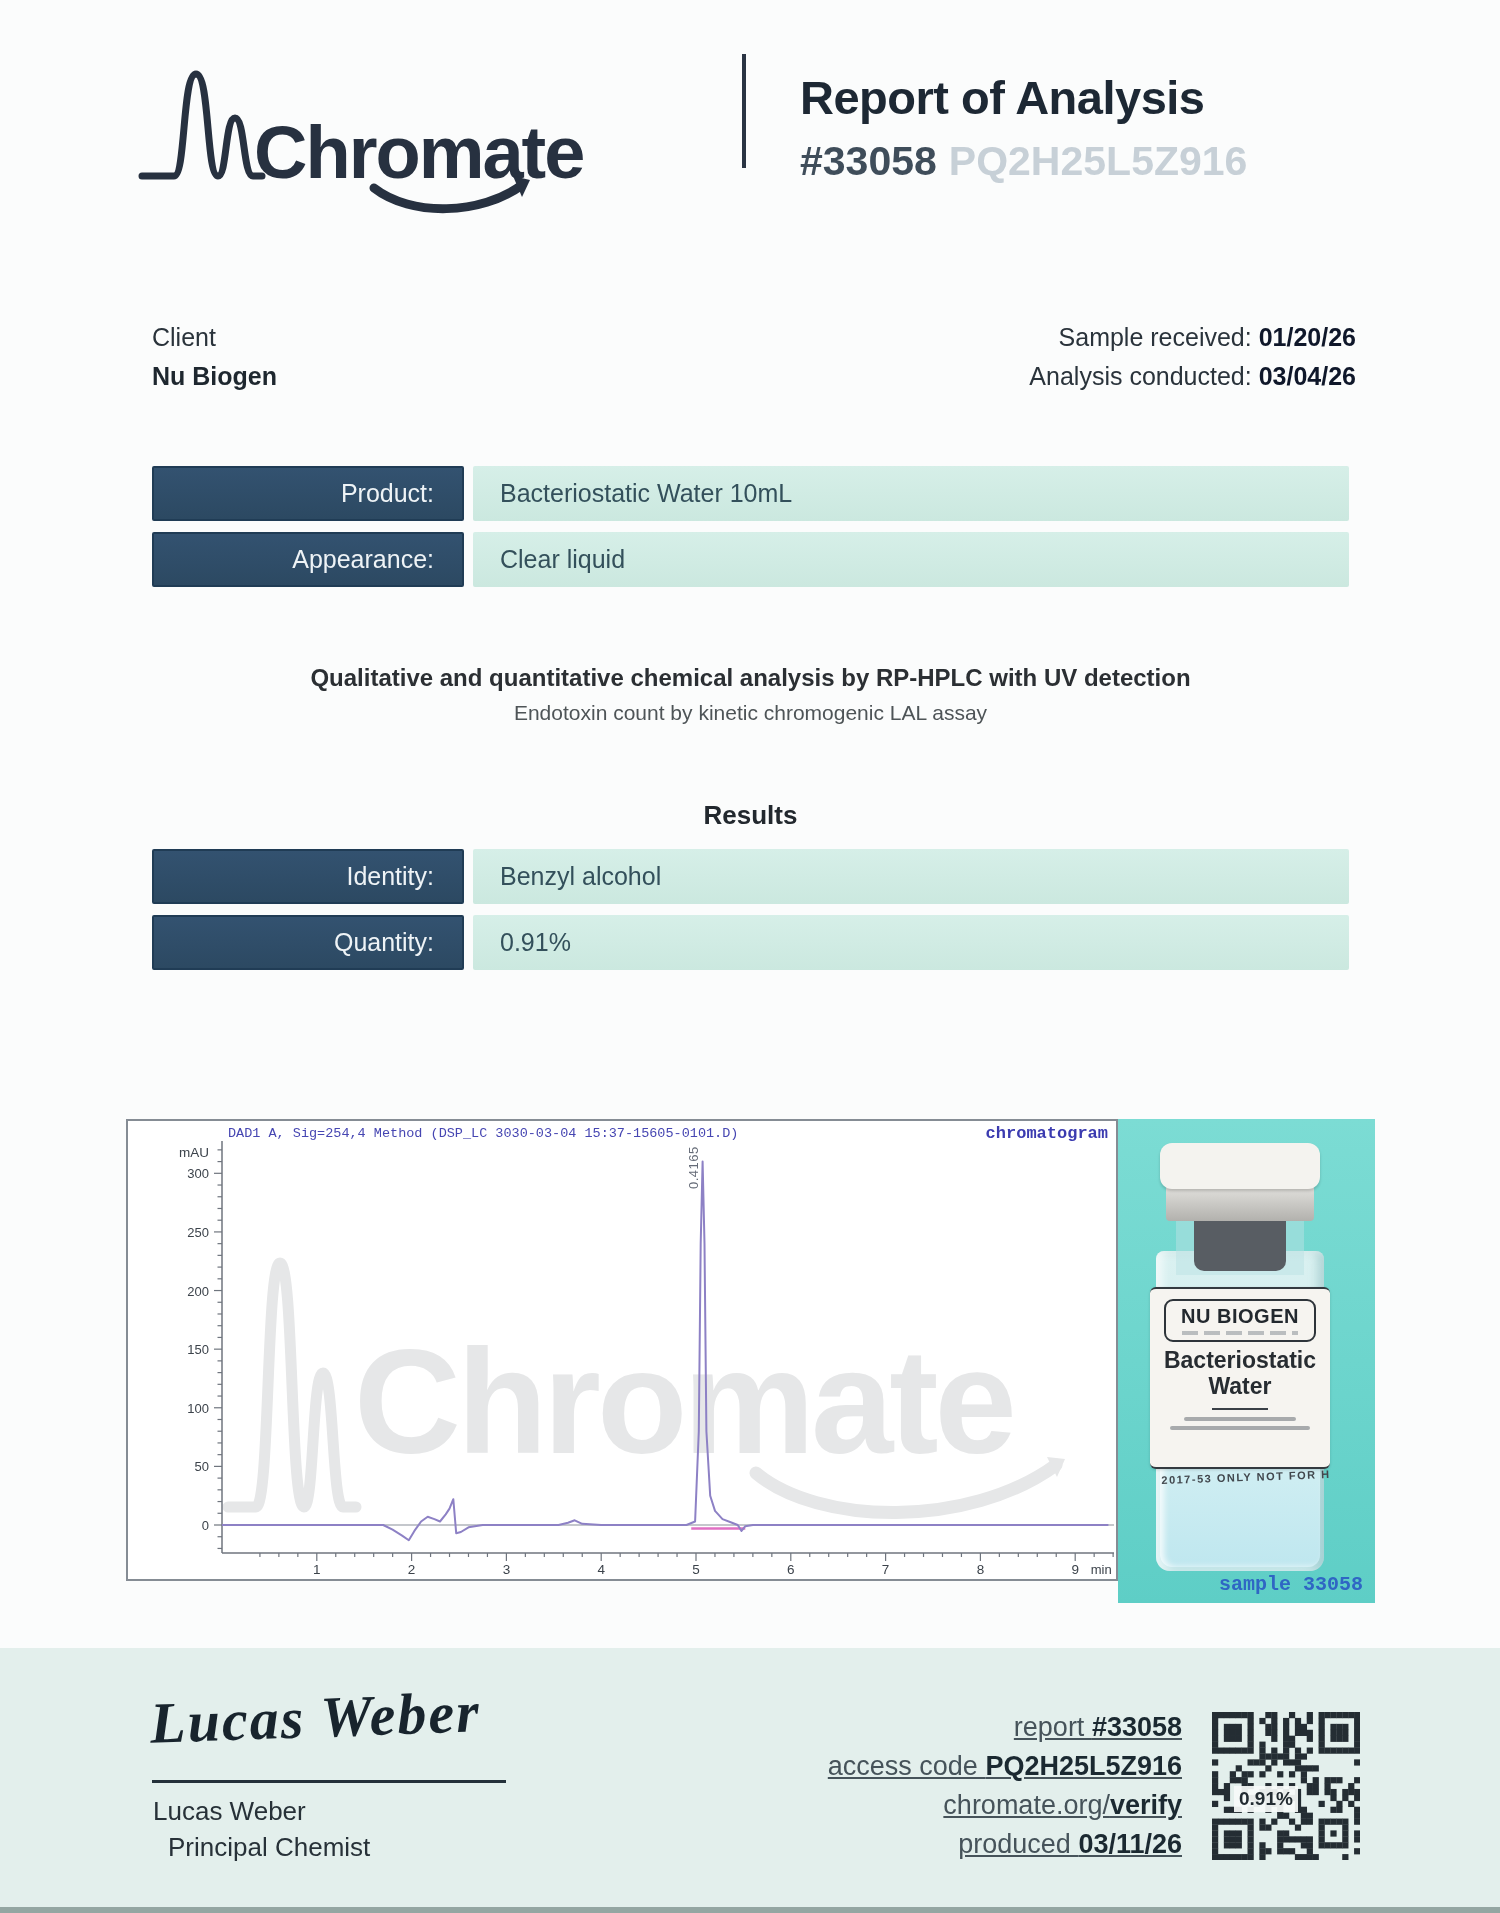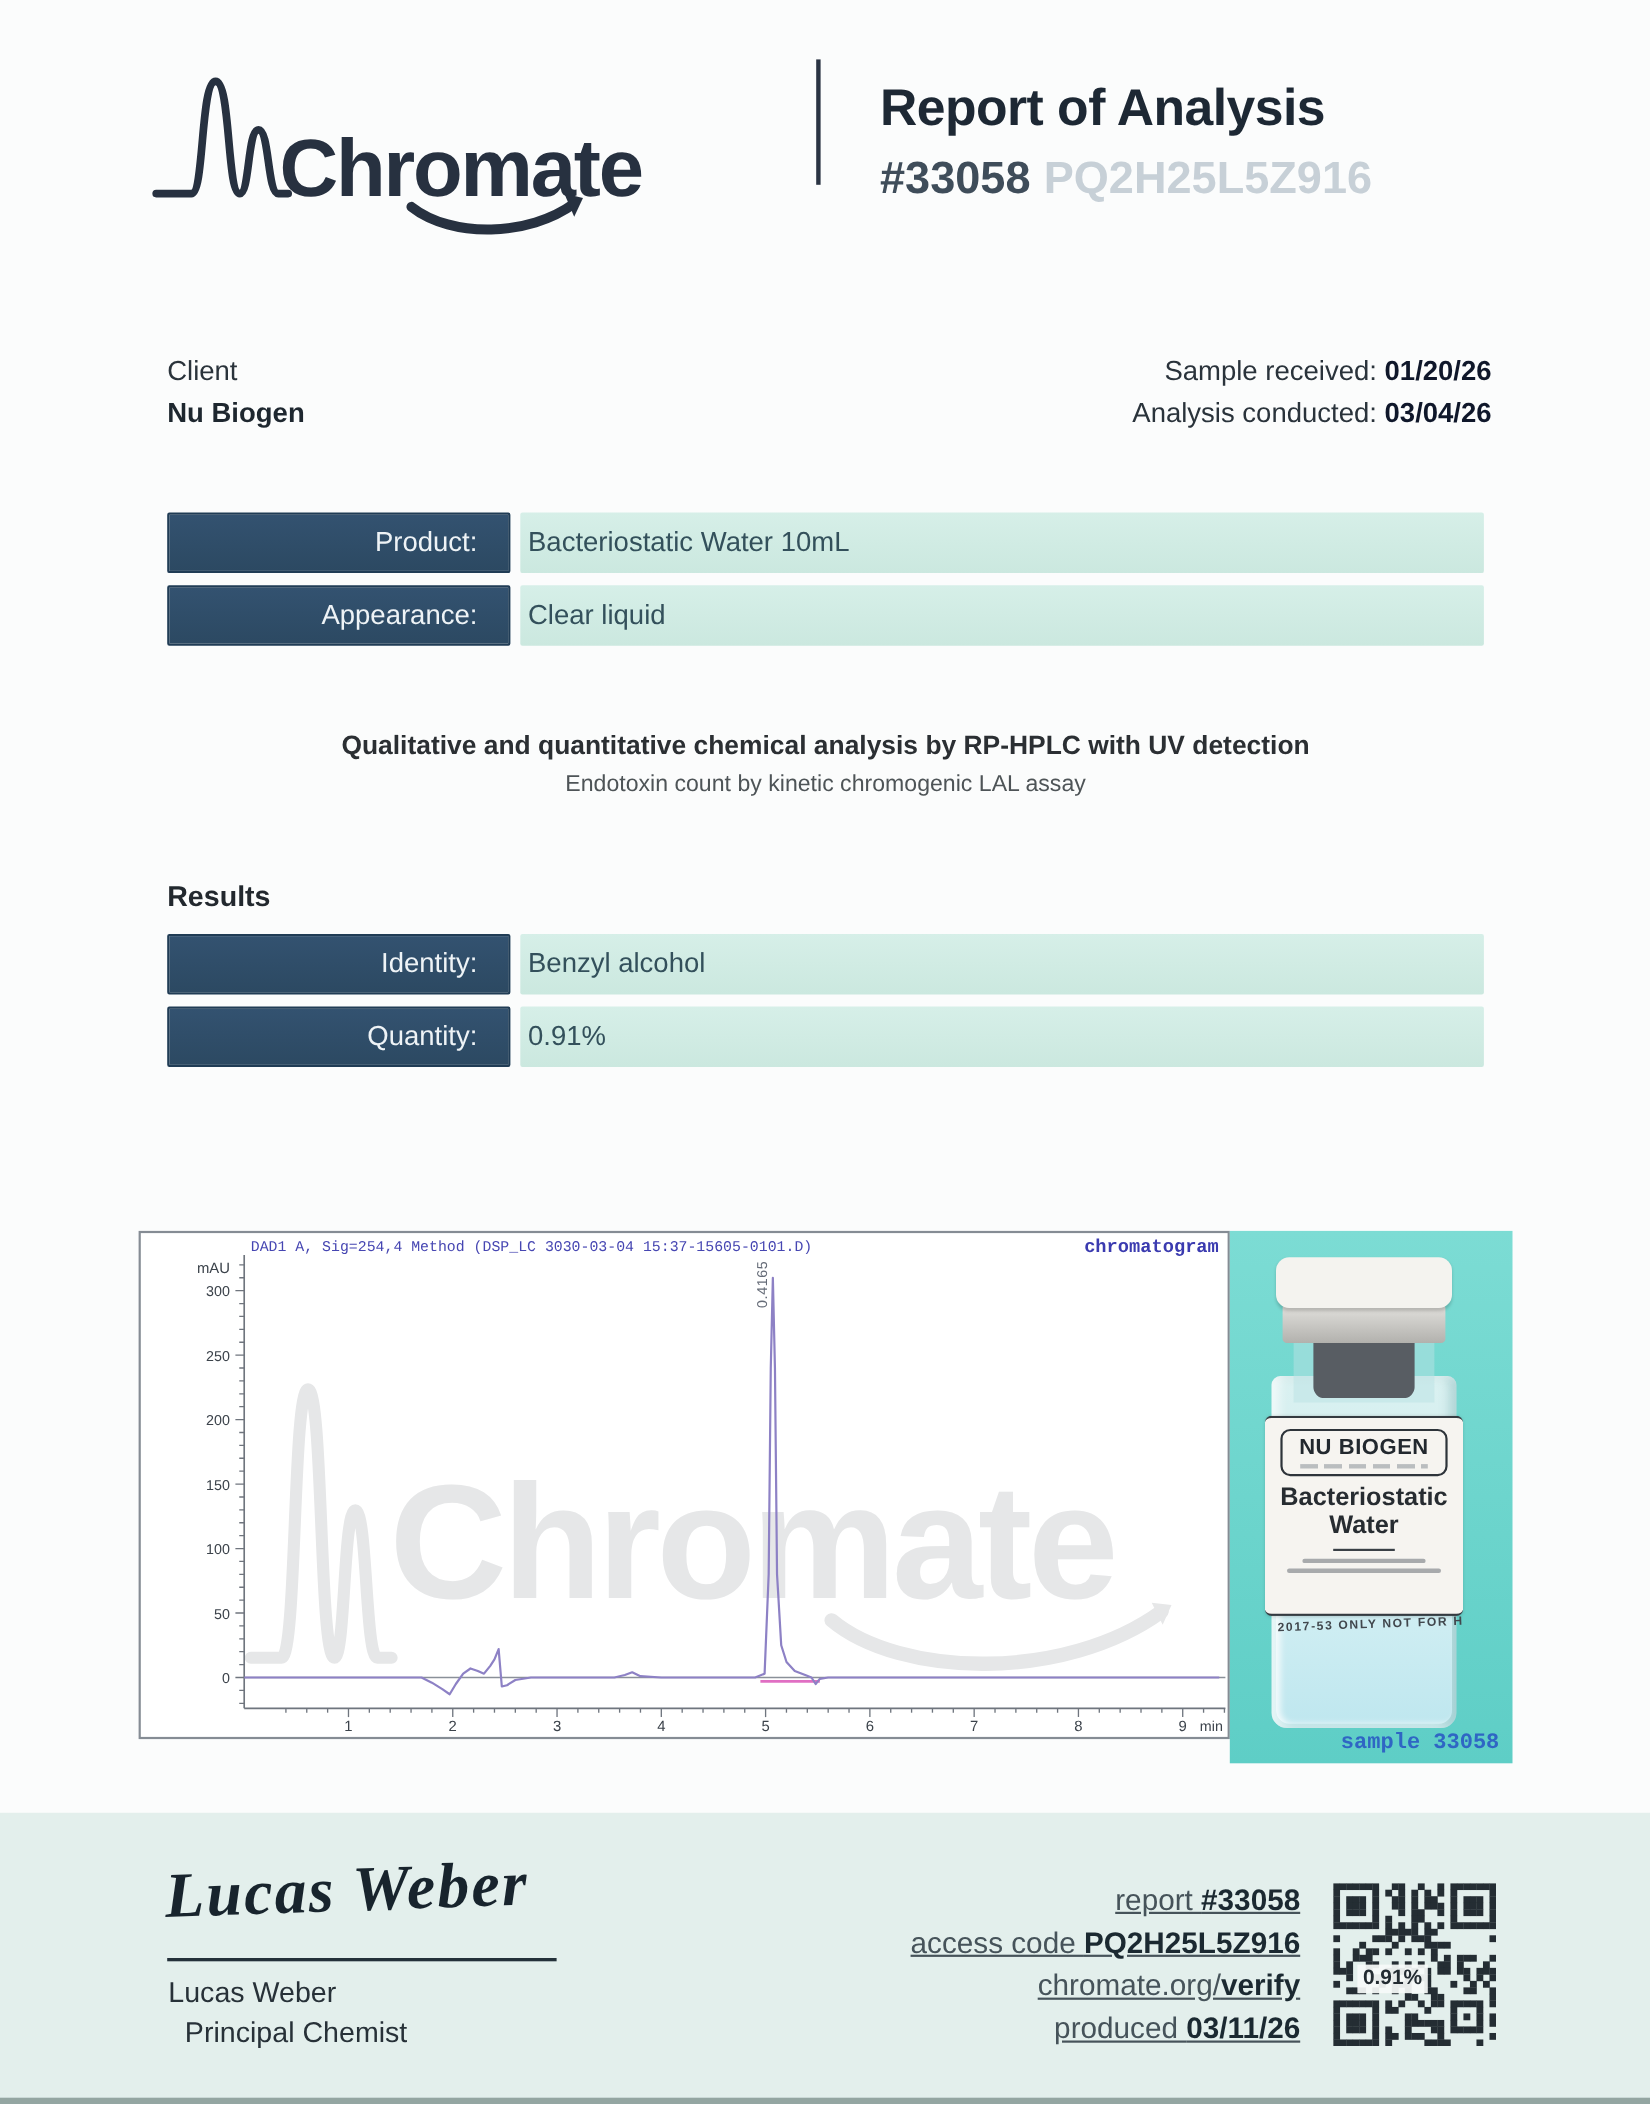--- a/index.html
+++ b/index.html
@@ -21,27 +21,27 @@
   #dates-block{position:absolute;right:144px;top:318px;font-size:25px;color:#2a333b;line-height:39px;text-align:right;}
   #dates-block b{color:#0f172a;}
   
   .info-table{position:absolute;left:152px;width:1197px;}
   #product-table{top:466px;}
   #results-table{top:849px;}
   .trow{display:flex;height:55px;margin-bottom:11px;}
   .tlabel{width:312px;box-sizing:border-box;display:flex;align-items:center;justify-content:flex-end;
     padding-right:28px;font-size:25px;color:#eef3f6;
     background:linear-gradient(180deg,#335270,#2c4962);border:2px solid #203c55;border-radius:2px;}
-  .tvalue{flex:1;margin-left:9px;display:flex;align-items:center;padding-left:7px;font-size:25px;color:#33505b;
+  .tvalue{flex:1;margin-left:9px;display:flex;align-items:center;padding-left:27px;font-size:25px;color:#33505b;
     background:linear-gradient(180deg,#d6efe8,#cbe8df);border-radius:2px;}
   
   #methods{position:absolute;left:152px;top:664px;width:1197px;text-align:center;}
   #methods .m1{font-size:24px;font-weight:bold;color:#2b2f33;}
   #methods .m2{font-size:21px;color:#4e5457;margin-top:9px;}
-  #results-heading{position:absolute;left:152px;top:800px;width:1197px;text-align:left;font-size:26px;font-weight:bold;color:#22282e;}
+  #results-heading{position:absolute;left:152px;top:800px;width:1197px;text-align:center;font-size:26px;font-weight:bold;color:#22282e;}
   
   #chroma-frame{position:absolute;left:126px;top:1119px;width:992px;height:462px;box-sizing:border-box;
     border:2px solid #858c94;background:#fff;}
   #chroma-svg{display:block;width:988px;height:458px;}
   
   #photo{position:absolute;left:1118px;top:1119px;width:257px;height:484px;
     background:linear-gradient(180deg,#7cdcd4,#5ecec6);}
   #photo .cap-top{position:absolute;left:42px;top:24px;width:160px;height:46px;background:#f4f3ef;border-radius:12px;box-shadow:0 2px 3px rgba(0,0,0,.18);}
   #photo .cap-band{position:absolute;left:48px;top:66px;width:148px;height:36px;border-radius:4px;
     background:linear-gradient(180deg,#e4e3df,#b2b1ad);}

